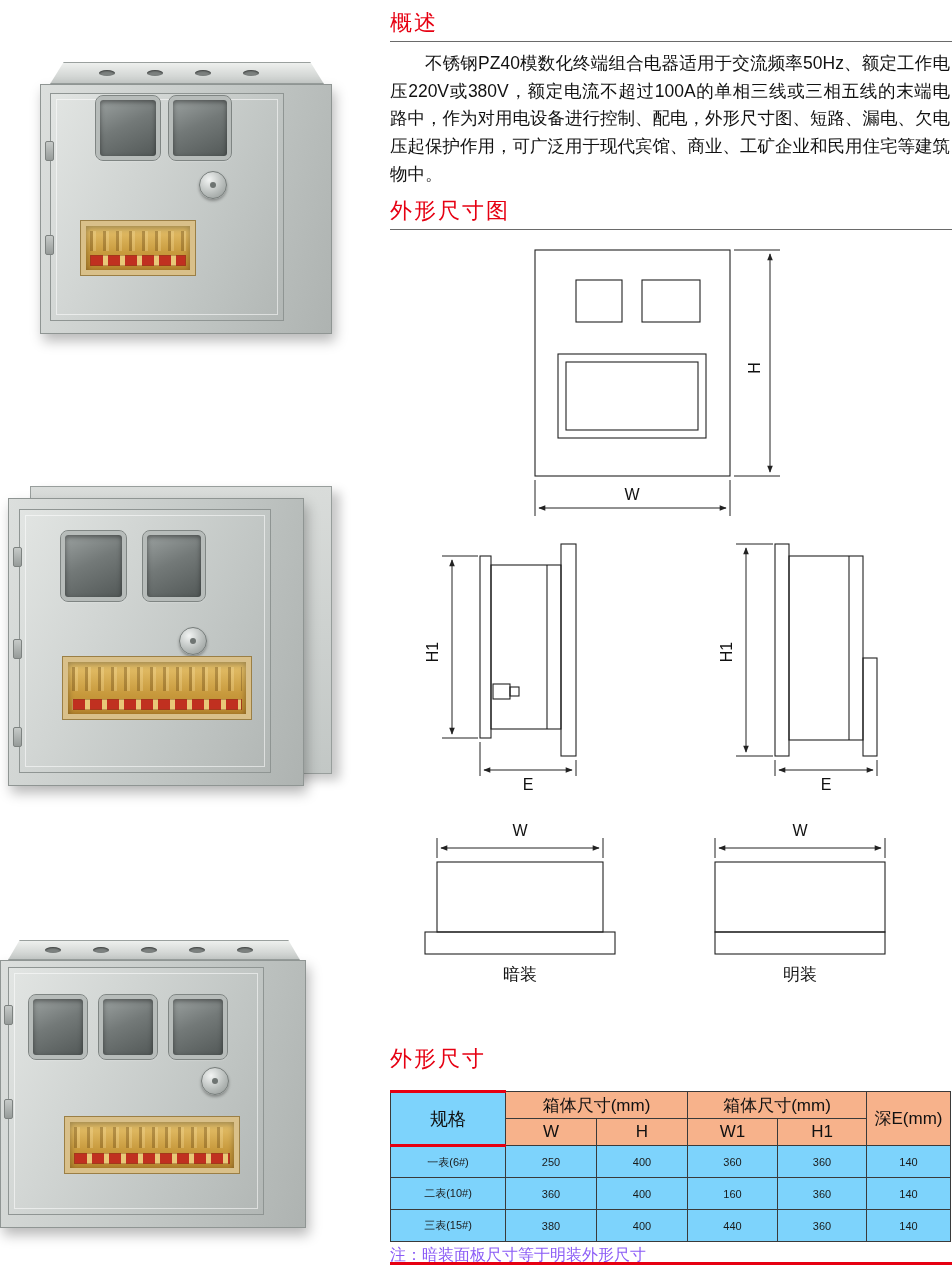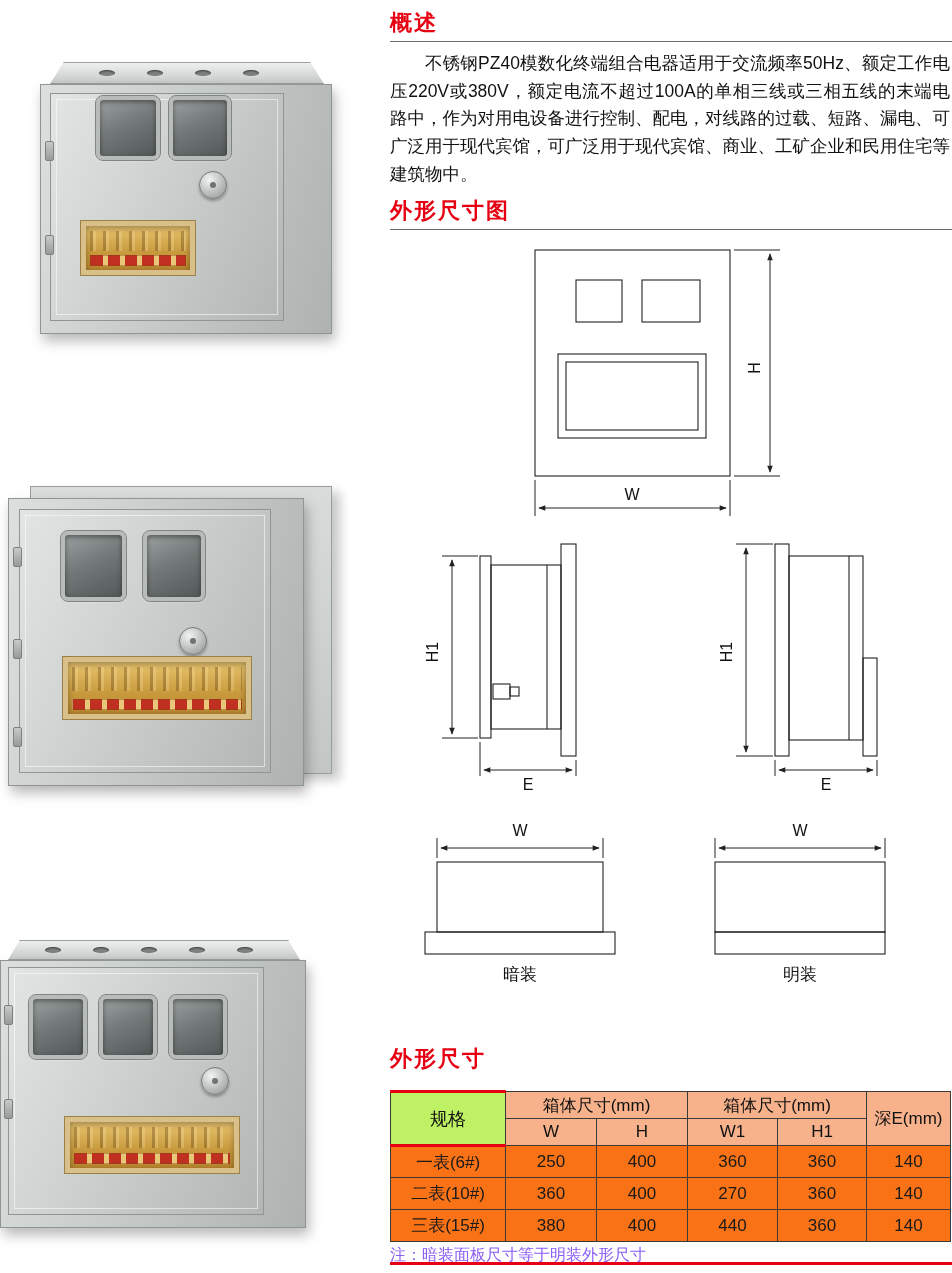--- a/index.html
+++ b/index.html
@@ -3,37 +3,37 @@
 <meta charset="utf-8">
 <style>
   * { margin:0; padding:0; box-sizing:border-box; }
   html,body { width:952px; height:1273px; }
   body {
     position:relative; background:#ffffff; overflow:hidden;
     font-family:"Liberation Sans", sans-serif; color:#1a1a1a;
   }
 
   
-  .hd { position:absolute; left:390px; color:#e60012; font-size:22px; font-weight:bold; letter-spacing:2px; }
+  .hd { position:absolute; left:390px; color:#e60012; font-size:22px; font-weight:normal; letter-spacing:2px; }
   .rule { position:absolute; left:390px; width:562px; height:1px; background:#6a6a6a; }
 
   
   .para { position:absolute; left:390px; top:50px; width:560px; font-size:17.5px; line-height:1.58; text-align:justify; text-indent:2em; color:#111; }
 
   
   .diag { position:absolute; left:390px; top:238px; }
   .diag text { font-family:"Liberation Sans", sans-serif; font-size:16px; fill:#111; }
   .diag text.cn { font-size:17px; }
 
   
   .dims-table { position:absolute; left:390px; top:1090px; width:560px; border-collapse:collapse; table-layout:fixed; }
   .dims-table th, .dims-table td { border:1px solid #3a3a3a; font-weight:normal; text-align:center; }
   .dims-table th { background:#f7b28b; font-size:17px; height:27px; color:#111; }
-  .dims-table th.spec { background:#bef264; border-top:3px solid #e60012; border-bottom:3px solid #e60012; font-size:18px; }
-  .dims-table td { font-size:17px; height:32px; background:#f97316; }
+  .dims-table th.spec { background:#7dd3fc; border-top:3px solid #e60012; border-bottom:3px solid #e60012; font-size:18px; }
+  .dims-table td { font-size:11px; height:32px; background:#7dd3fc; }
   .note { position:absolute; left:390px; top:1245px; font-size:16px; color:#8b5cf6; }
   .footer-rule { position:absolute; left:390px; top:1262px; width:562px; height:3px; background:#e60012; }
 
   
   .photo { position:absolute; }
   .topface { position:absolute; background:linear-gradient(#eef0ee,#c6cac8); border:1px solid #9aa09e; }
   .hole { position:absolute; width:16px; height:6px; border-radius:50%; background:#7d8280; box-shadow:inset 0 1px 2px rgba(0,0,0,.55); }
   .face { position:absolute; background:linear-gradient(105deg,#dcdfdd 0%,#c3c8c6 55%,#aeb3b1 100%); border:1px solid #8f9593; box-shadow:3px 7px 12px rgba(0,0,0,.28); }
   .door { position:absolute; border:1px solid #8f9593; background:linear-gradient(115deg,#e2e5e3,#c0c5c3 70%,#b2b7b5); }
   .door::after { content:""; position:absolute; inset:5px; border:1px solid rgba(255,255,255,.55); }
@@ -113,21 +113,21 @@
     <div class="lock" style="left:200px; top:106px;"></div>
     <div class="bwin" style="left:64px; top:156px; width:174px; height:56px;">
       <div class="rowticks"></div>
       <div class="redrow"></div>
     </div>
   </div>
 </div>
 
 <h2 class="hd" style="top:8px;">概述</h2>
 <div class="rule" style="top:41px;"></div>
-<p class="para">不锈钢PZ40模数化终端组合电器适用于交流频率50Hz、额定工作电压220V或380V，额定电流不超过100A的单相三线或三相五线的末端电路中，作为对用电设备进行控制、配电，对线路的过载、短路、漏电、可广泛用于现代宾馆，可广泛用于现代宾馆、商业、工矿企业和民用住宅等建筑物中。</p>
+<p class="para">不锈钢PZ40模数化终端组合电器适用于交流频率50Hz、额定工作电压220V或380V，额定电流不超过100A的单相三线或三相五线的末端电路中，作为对用电设备进行控制、配电，外形尺寸图、短路、漏电、欠电压起保护作用，可广泛用于现代宾馆、商业、工矿企业和民用住宅等建筑物中。</p>
 
 <h2 class="hd" style="top:196px;">外形尺寸图</h2>
 <div class="rule" style="top:229px;"></div>
 
 <svg class="diag" width="562" height="752" viewBox="0 0 562 752">
   <defs>
     <marker id="arr" viewBox="0 0 10 10" refX="9" refY="5" markerWidth="9" markerHeight="7" orient="auto-start-reverse">
       <path d="M0,1 L10,5 L0,9 Z" fill="#222"></path>
     </marker>
   </defs>
@@ -240,21 +240,21 @@
       <td>250</td>
       <td>400</td>
       <td>360</td>
       <td>360</td>
       <td>140</td>
     </tr>
     <tr>
       <td>二表(10#)</td>
       <td>360</td>
       <td>400</td>
-      <td>270</td>
+      <td>160</td>
       <td>360</td>
       <td>140</td>
     </tr>
     <tr>
       <td>三表(15#)</td>
       <td>380</td>
       <td>400</td>
       <td>440</td>
       <td>360</td>
       <td>140</td>

